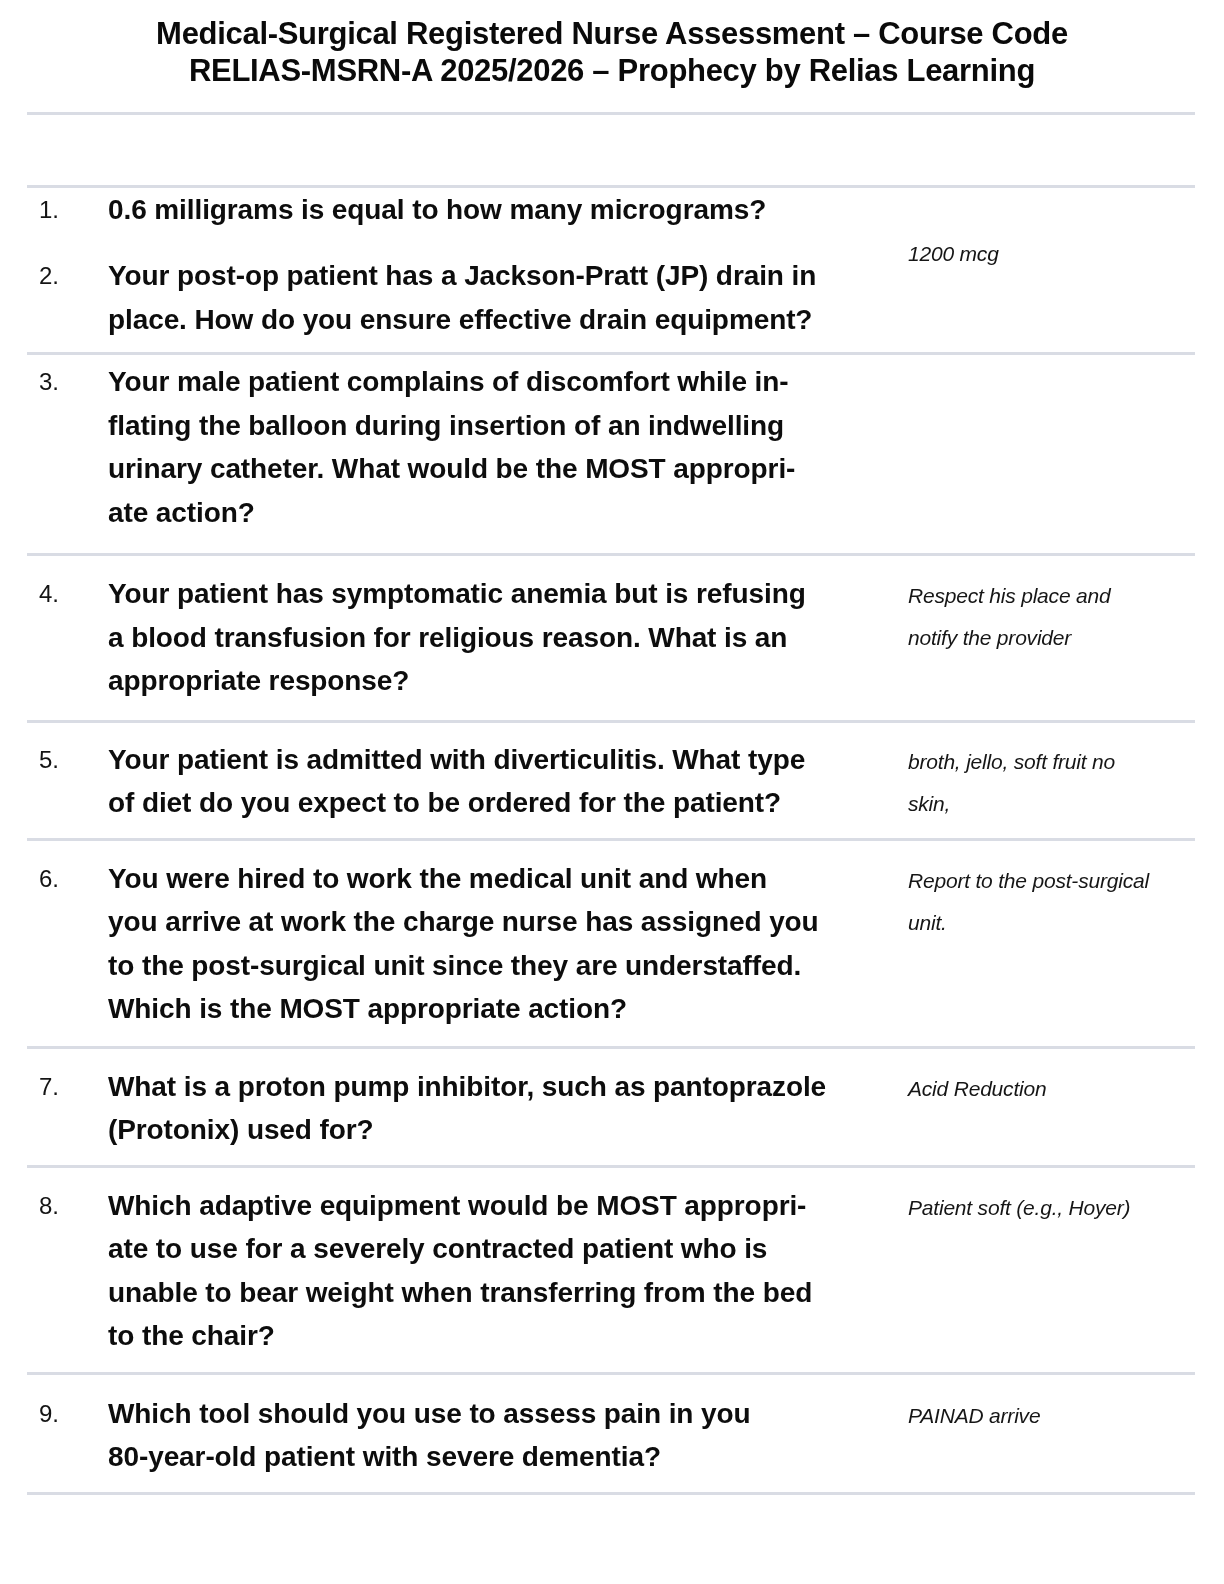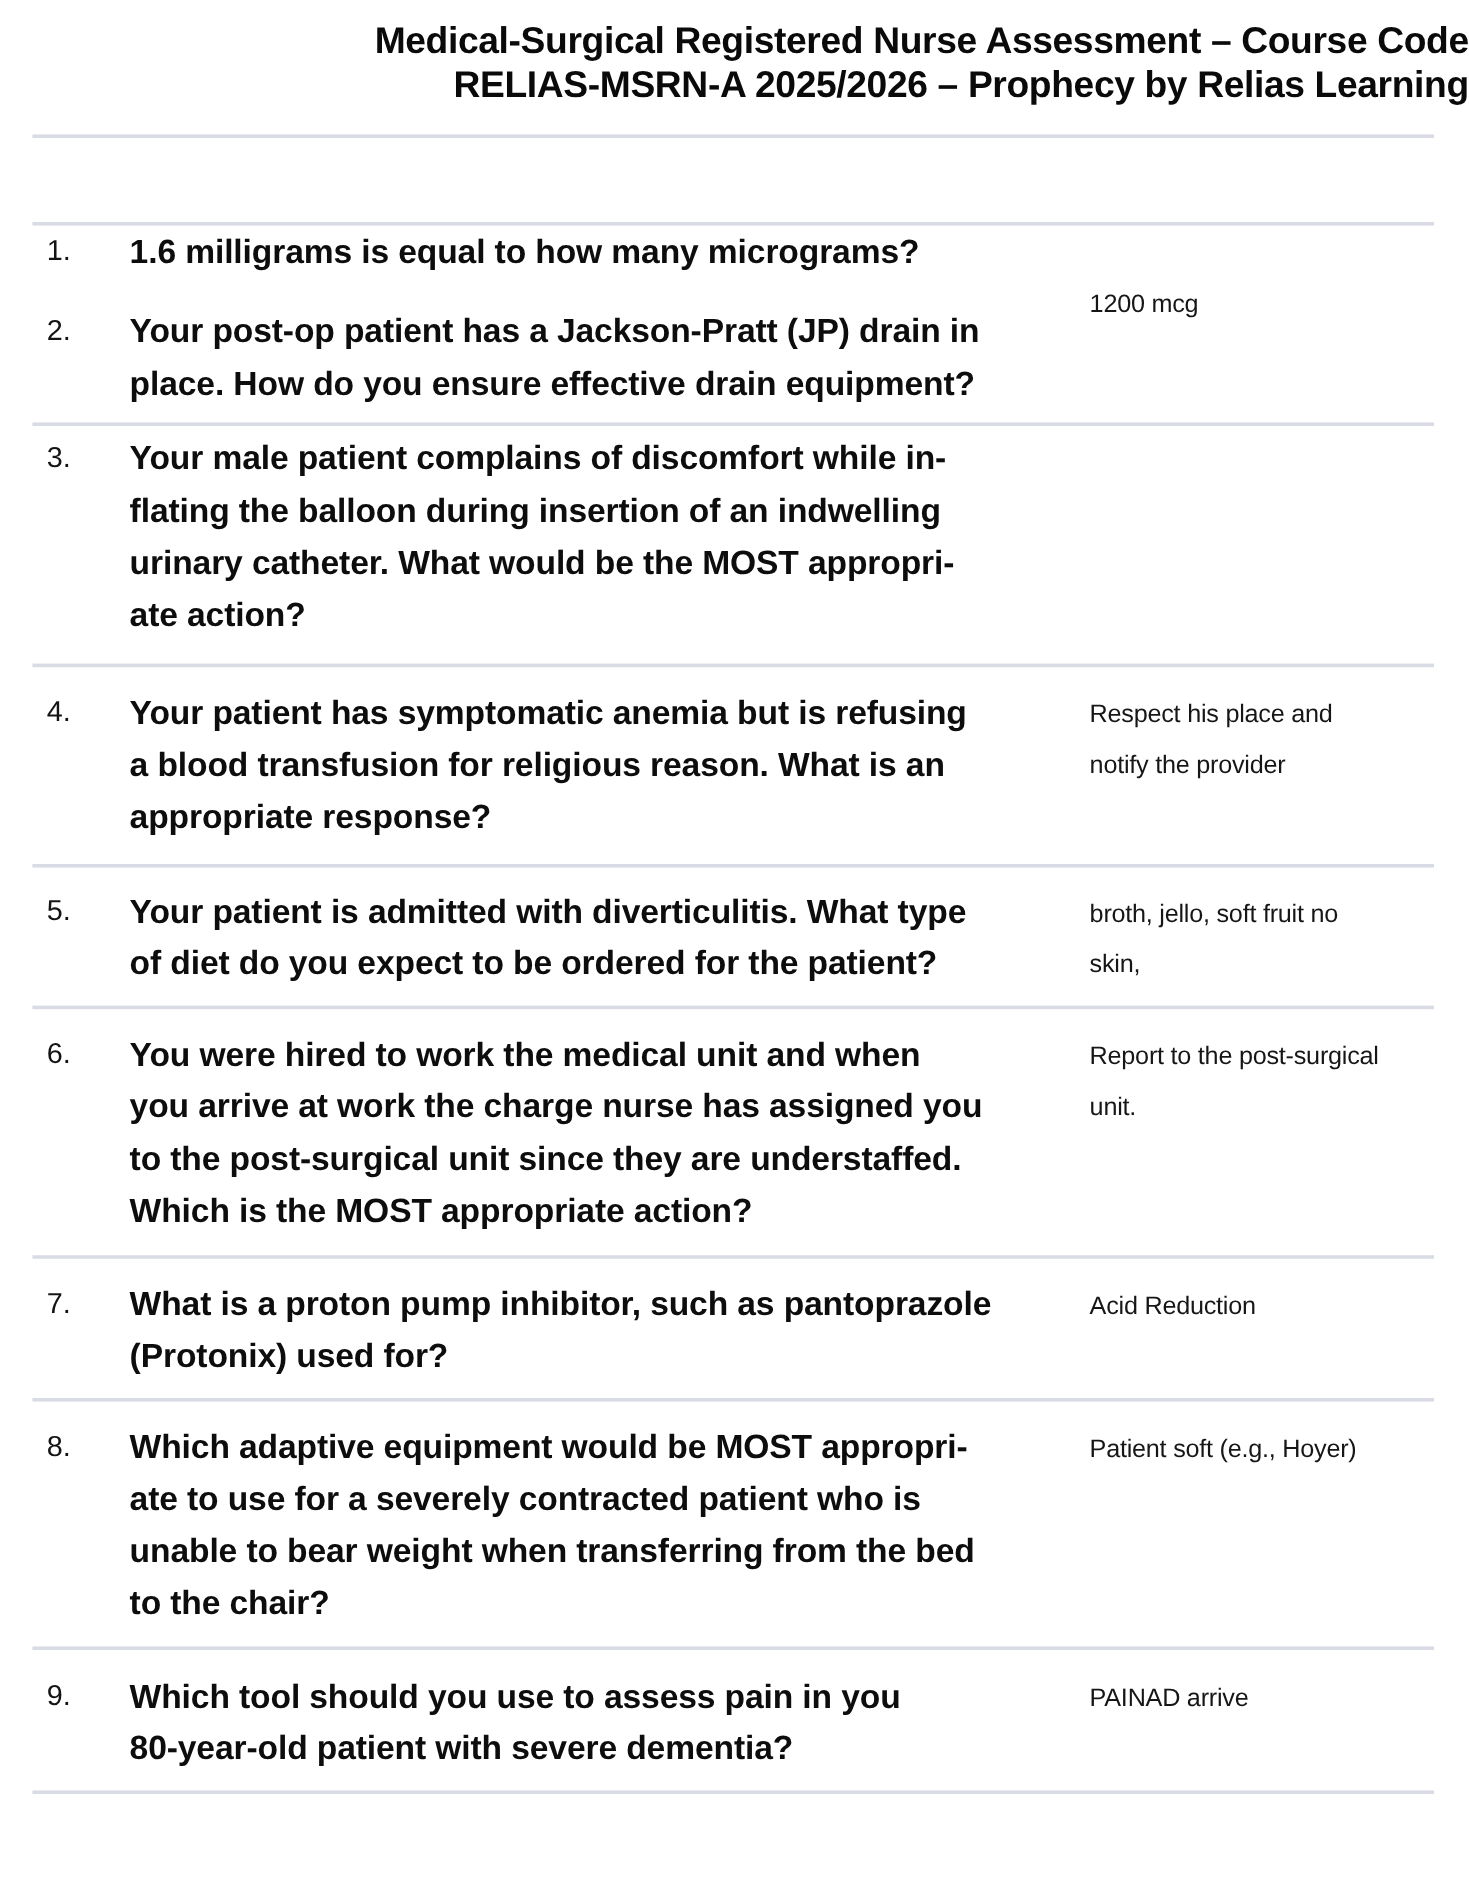--- a/index.html
+++ b/index.html
@@ -7,21 +7,21 @@
   body {
     width: 1224px;
     height: 1584px;
     font-family: "Liberation Sans", sans-serif;
     color: #111111;
     overflow: hidden;
     position: relative;
   }
   .title {
     padding-top: 15px;
-    text-align: right;
+    text-align: center;
     font-size: 31px;
     line-height: 37px;
     font-weight: 700;
     letter-spacing: -0.3px;
     color: #0a0a0a;
     white-space: pre-line;
   }
   .rule-title {
     margin: 23px 29px 0 27px;
     border-top: 3px solid #d9dce4;
@@ -56,20 +56,21 @@
   }
   .acol {
     flex: 1 1 auto;
     padding-top: 3px;
     font-size: 21px;
     line-height: 42px;
     font-weight: 400;
     letter-spacing: -0.2px;
     white-space: pre-line;
     color: #161616;
+    font-style: italic;
   }
   
   .s1 { padding: 0 0 11px; }
   .s1 .qrow-2 { margin-top: 22px; }
   .s1 .answer-2 { margin-top: -24px; }
   .s2 { padding: 5px 0 19px; }
   .s3 { padding: 16px 0 17px; }
   .s4 { padding: 15px 0 13px; }
   .s5 { padding: 16px 0 15px; }
   .s6 { padding: 16px 0 13px; }
@@ -82,21 +83,21 @@
 <h1 class="title">Medical-Surgical Registered Nurse Assessment – Course Code
 RELIAS-MSRN-A 2025/2026 – Prophecy by Relias Learning</h1>
 <div class="rule-title"></div>
 
 <div class="sections">
 
   <div class="section s1">
     <div class="qcol">
       <div class="qrow qrow-1">
         <div class="qnum">1.</div>
-        <div class="qtext">1.6 milligrams is equal to how many micrograms?</div>
+        <div class="qtext">0.6 milligrams is equal to how many micrograms?</div>
       </div>
       <div class="qrow qrow-2">
         <div class="qnum">2.</div>
         <div class="qtext">Your post-op patient has a Jackson-Pratt (JP) drain in
 place. How do you ensure effective drain equipment?</div>
       </div>
     </div>
     <div class="acol">
       <div class="answer-1">1200 mcg</div>
     </div>

